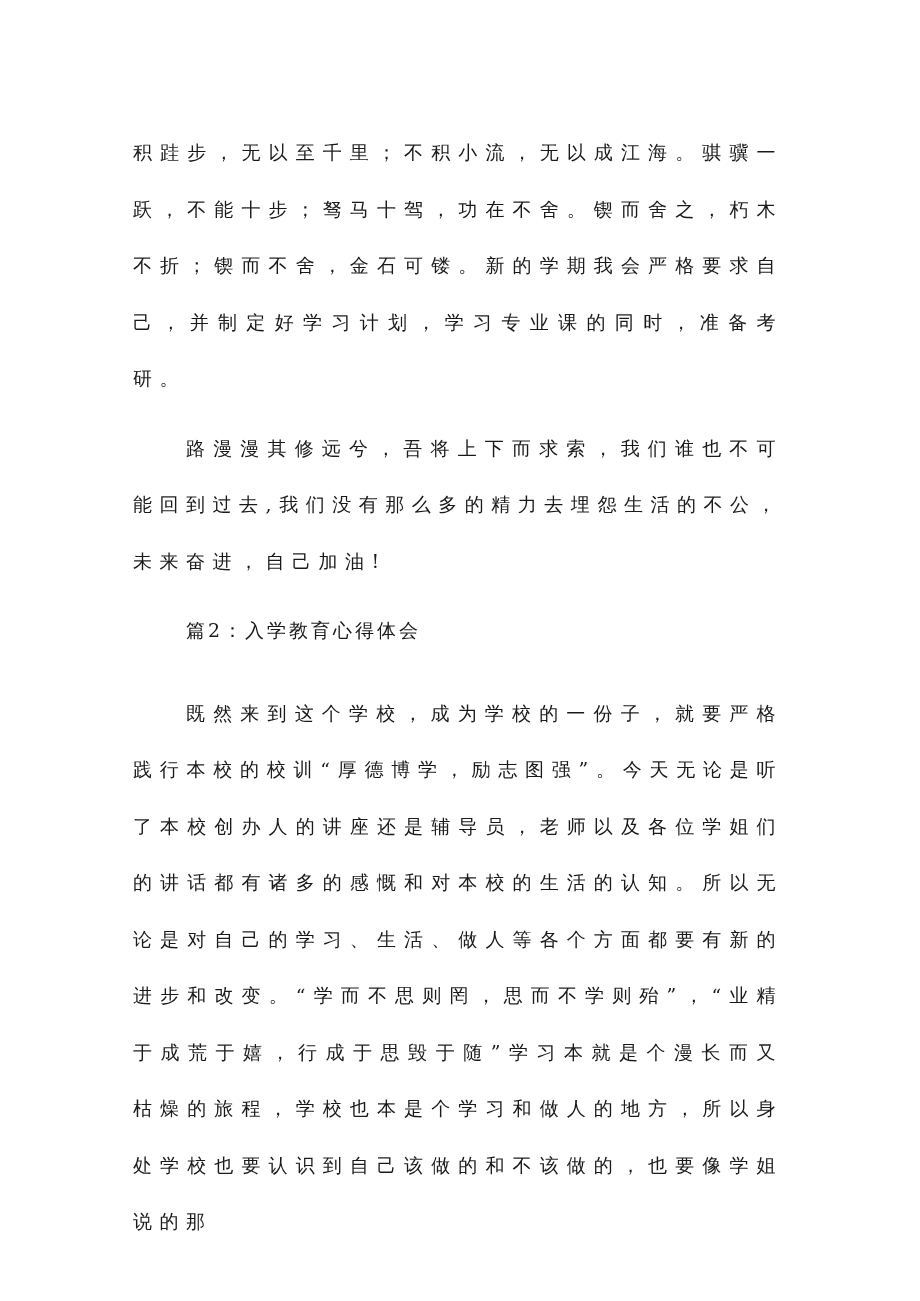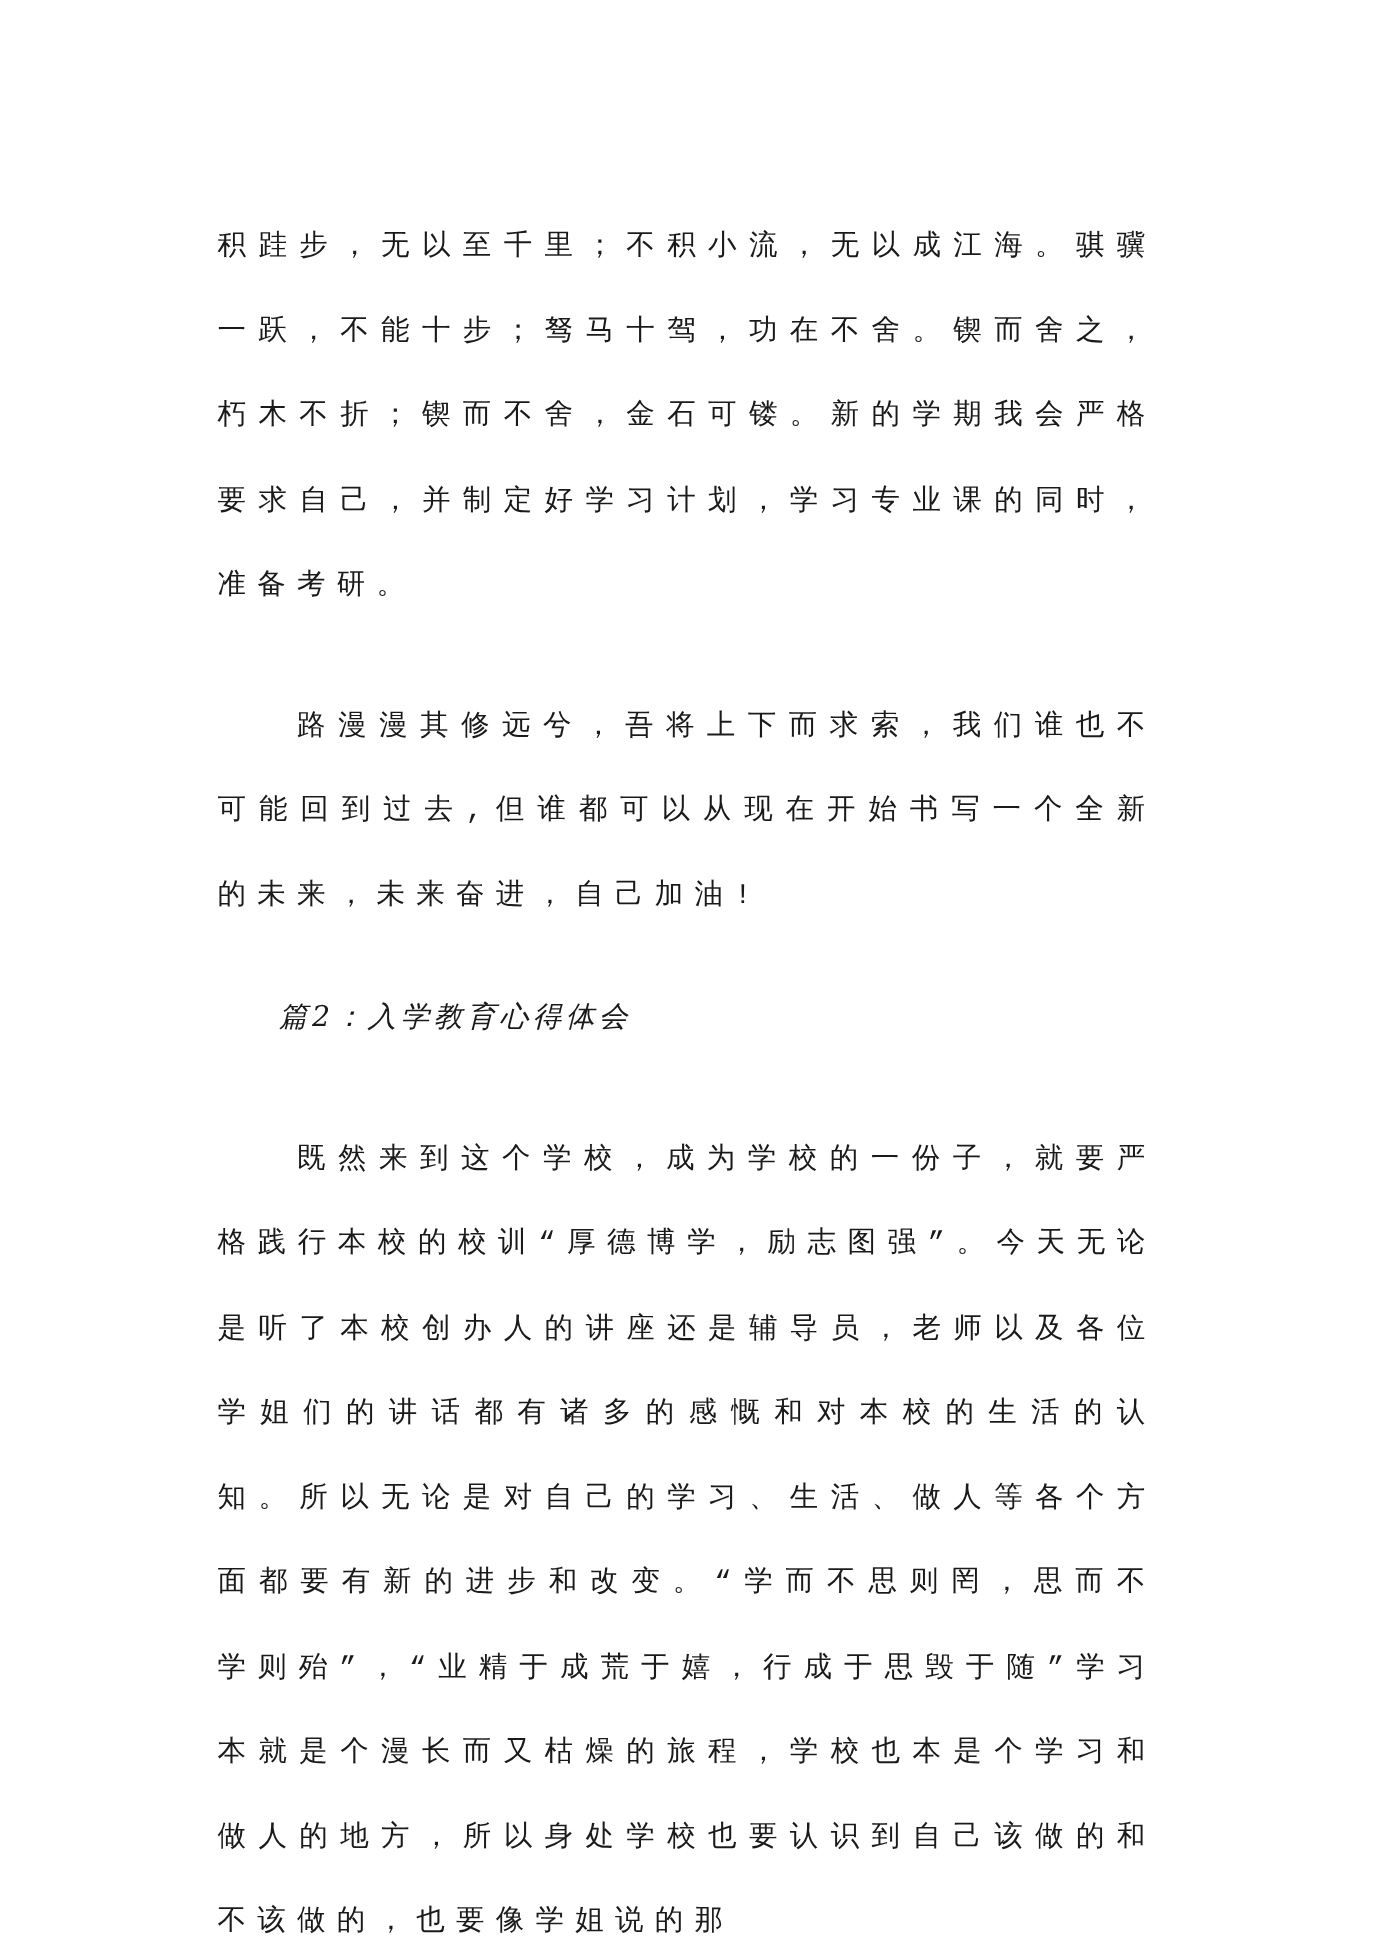--- a/index.html
+++ b/index.html
@@ -8,30 +8,30 @@
       position: absolute;
       left: 133px;
       top: 124px;
       width: 650px;
       font-family: "DejaVu Serif", "Liberation Serif", serif;
       font-size: 19px;
       color: #1a1a1a;
       letter-spacing: 7.5px;
       line-height: 56.5px;
     }
-    .para { margin: 12px; text-align: justify; text-align-last: left; font-family: Liberation Mono, monospace; }
+    .para { margin: 0; text-align: justify; text-align-last: left; }
     .para.indent { text-indent: 53px; }
     .gap-md { height: 13px; }
-    .heading { margin: 0; text-indent: 53px; letter-spacing: 3px; font-style: italic; }
+    .heading { margin: 0; text-indent: 53px; letter-spacing: 3px; }
   </style>
 </head>
 <body>
 
 <div class="page">
   <p class="para">积跬步，无以至千里；不积小流，无以成江海。骐骥一跃，不能十步；驽马十驾，功在不舍。锲而舍之，朽木不折；锲而不舍，金石可镂。新的学期我会严格要求自己，并制定好学习计划，学习专业课的同时，准备考研。</p>
   <div class="gap-md"></div>
-  <p class="para indent">路漫漫其修远兮，吾将上下而求索，我们谁也不可能回到过去,但谁都可以从现在开始书写一个全新的未来，未来奋进，自己加油!</p>
+  <p class="para indent">路漫漫其修远兮，吾将上下而求索，我们谁也不可能回到过去,我们没有那么多的精力去埋怨生活的不公，未来奋进，自己加油!</p>
   <div class="gap-md"></div>
   <p class="heading">篇2：入学教育心得体会</p>
   <div class="gap-md"></div>
   <div class="gap-md"></div>
   <p class="para indent">既然来到这个学校，成为学校的一份子，就要严格践行本校的校训“厚德博学，励志图强”。今天无论是听了本校创办人的讲座还是辅导员，老师以及各位学姐们的讲话都有诸多的感慨和对本校的生活的认知。所以无论是对自己的学习、生活、做人等各个方面都要有新的进步和改变。“学而不思则罔，思而不学则殆”，“业精于成荒于嬉，行成于思毁于随”学习本就是个漫长而又枯燥的旅程，学校也本是个学习和做人的地方，所以身处学校也要认识到自己该做的和不该做的，也要像学姐说的那</p>
 </div>
 
 </body></html>

